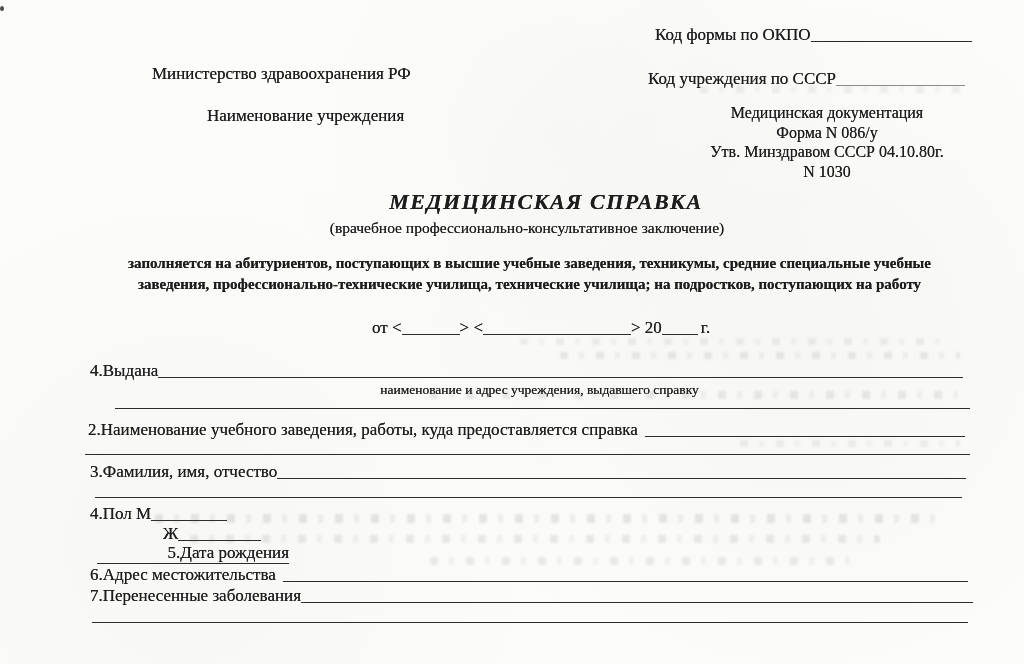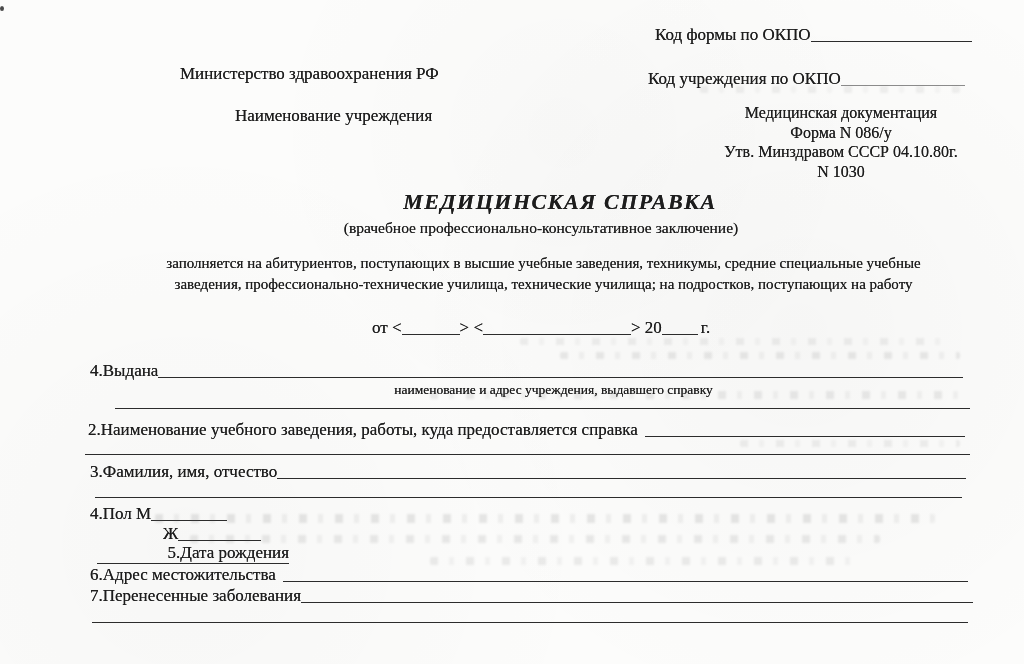--- a/index.html
+++ b/index.html
@@ -8,31 +8,31 @@
     width:1024px;height:664px;
     background:#fcfcfb;
     background-image:
       radial-gradient(circle at 18% 82%, rgba(0,0,0,.02), transparent 42%),
       radial-gradient(circle at 78% 50%, rgba(0,0,0,.022), transparent 46%),
       radial-gradient(circle at 55% 20%, rgba(0,0,0,.014), transparent 40%);
     overflow:hidden;
     font-family:"Liberation Serif", serif;
     color:#1d1d1d;
   }
-  .abs{position:absolute;margin-left:28px;}
+  .abs{position:absolute;}
   .row{position:absolute;display:flex;align-items:flex-end;line-height:20px;}
   .lbl{white-space:nowrap;}
   .thick{text-shadow:0 0 .6px rgba(25,25,25,.85);}
   .ul{flex:1 1 auto;border-bottom:1.7px solid #2c2c2c;margin-bottom:3px;}
   .ulfix{flex:0 0 auto;border-bottom:1.7px solid #2c2c2c;margin-bottom:3px;}
   .gap{margin-left:7px;}
   .hr{position:absolute;height:0;border-bottom:1.8px solid #2c2c2c;}
   .f17{font-size:17px;}
   .f16{font-size:16px;}
-  .f15{font-size:15px;}
+  .f15{font-size:15px;font-weight:bold;}
   .f135{font-size:13.5px;}
   .center{text-align:center;}
   .title-text{
     font-size:22px;font-weight:bold;letter-spacing:1.5px;
     text-shadow:0 0 .5px rgba(0,0,0,.8);
   }
   .docinfo{line-height:19.5px;}
   .ghost{
     position:absolute;
     background:repeating-linear-gradient(90deg,
@@ -50,21 +50,21 @@
 <div class="page">
 
   <div class="row f17" style="left:655px;right:52px;top:23px;height:22px;">
     <span class="lbl thick">Код формы по ОКПО</span>
     <span class="ul"></span>
   </div>
 
   <div class="abs f17 lbl thick" style="left:152px;top:64px;">Министерство здравоохранения РФ</div>
 
   <div class="row f17" style="left:648px;right:59px;top:67px;height:22px;">
-    <span class="lbl thick">Код учреждения по ОКПО</span>
+    <span class="lbl thick">Код учреждения по СССР</span>
     <span class="ul okpo-ul"></span>
   </div>
 
   <div class="abs f17 lbl thick" style="left:207px;top:106px;">Наименование учреждения</div>
 
   <div class="abs f16 center docinfo thick" style="left:670px;right:40px;top:103px;">
     <div>Медицинская документация</div>
     <div>Форма N 086/у</div>
     <div>Утв. Минздравом СССР 04.10.80г.</div>
     <div>N 1030</div>

